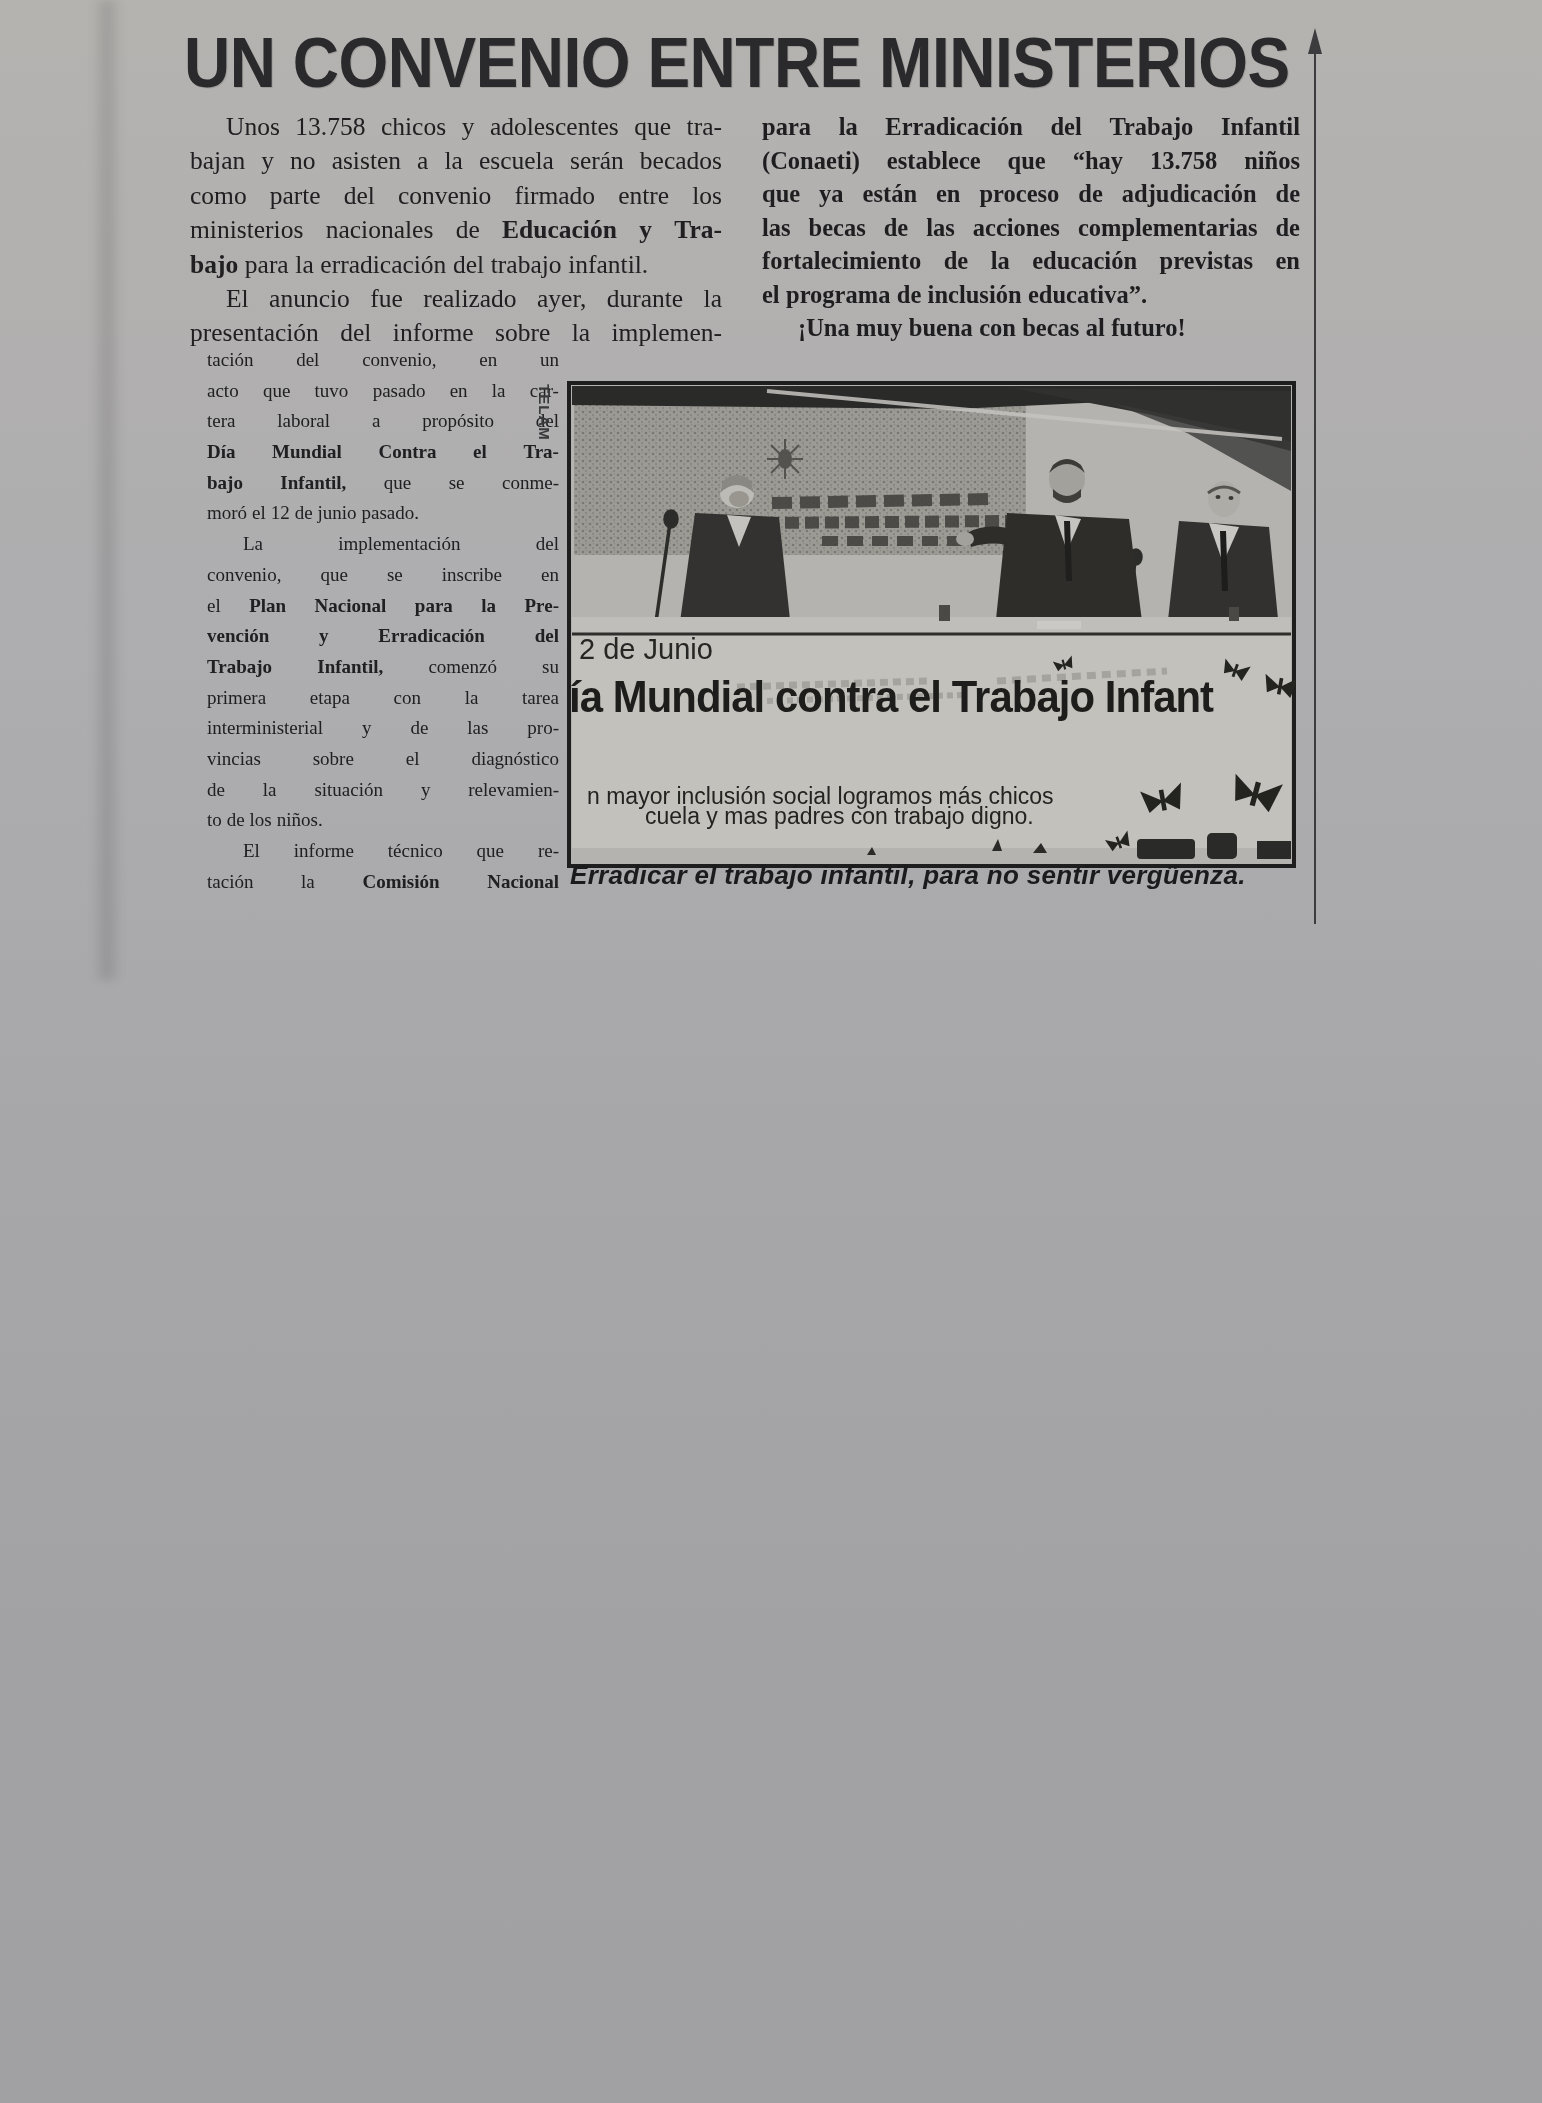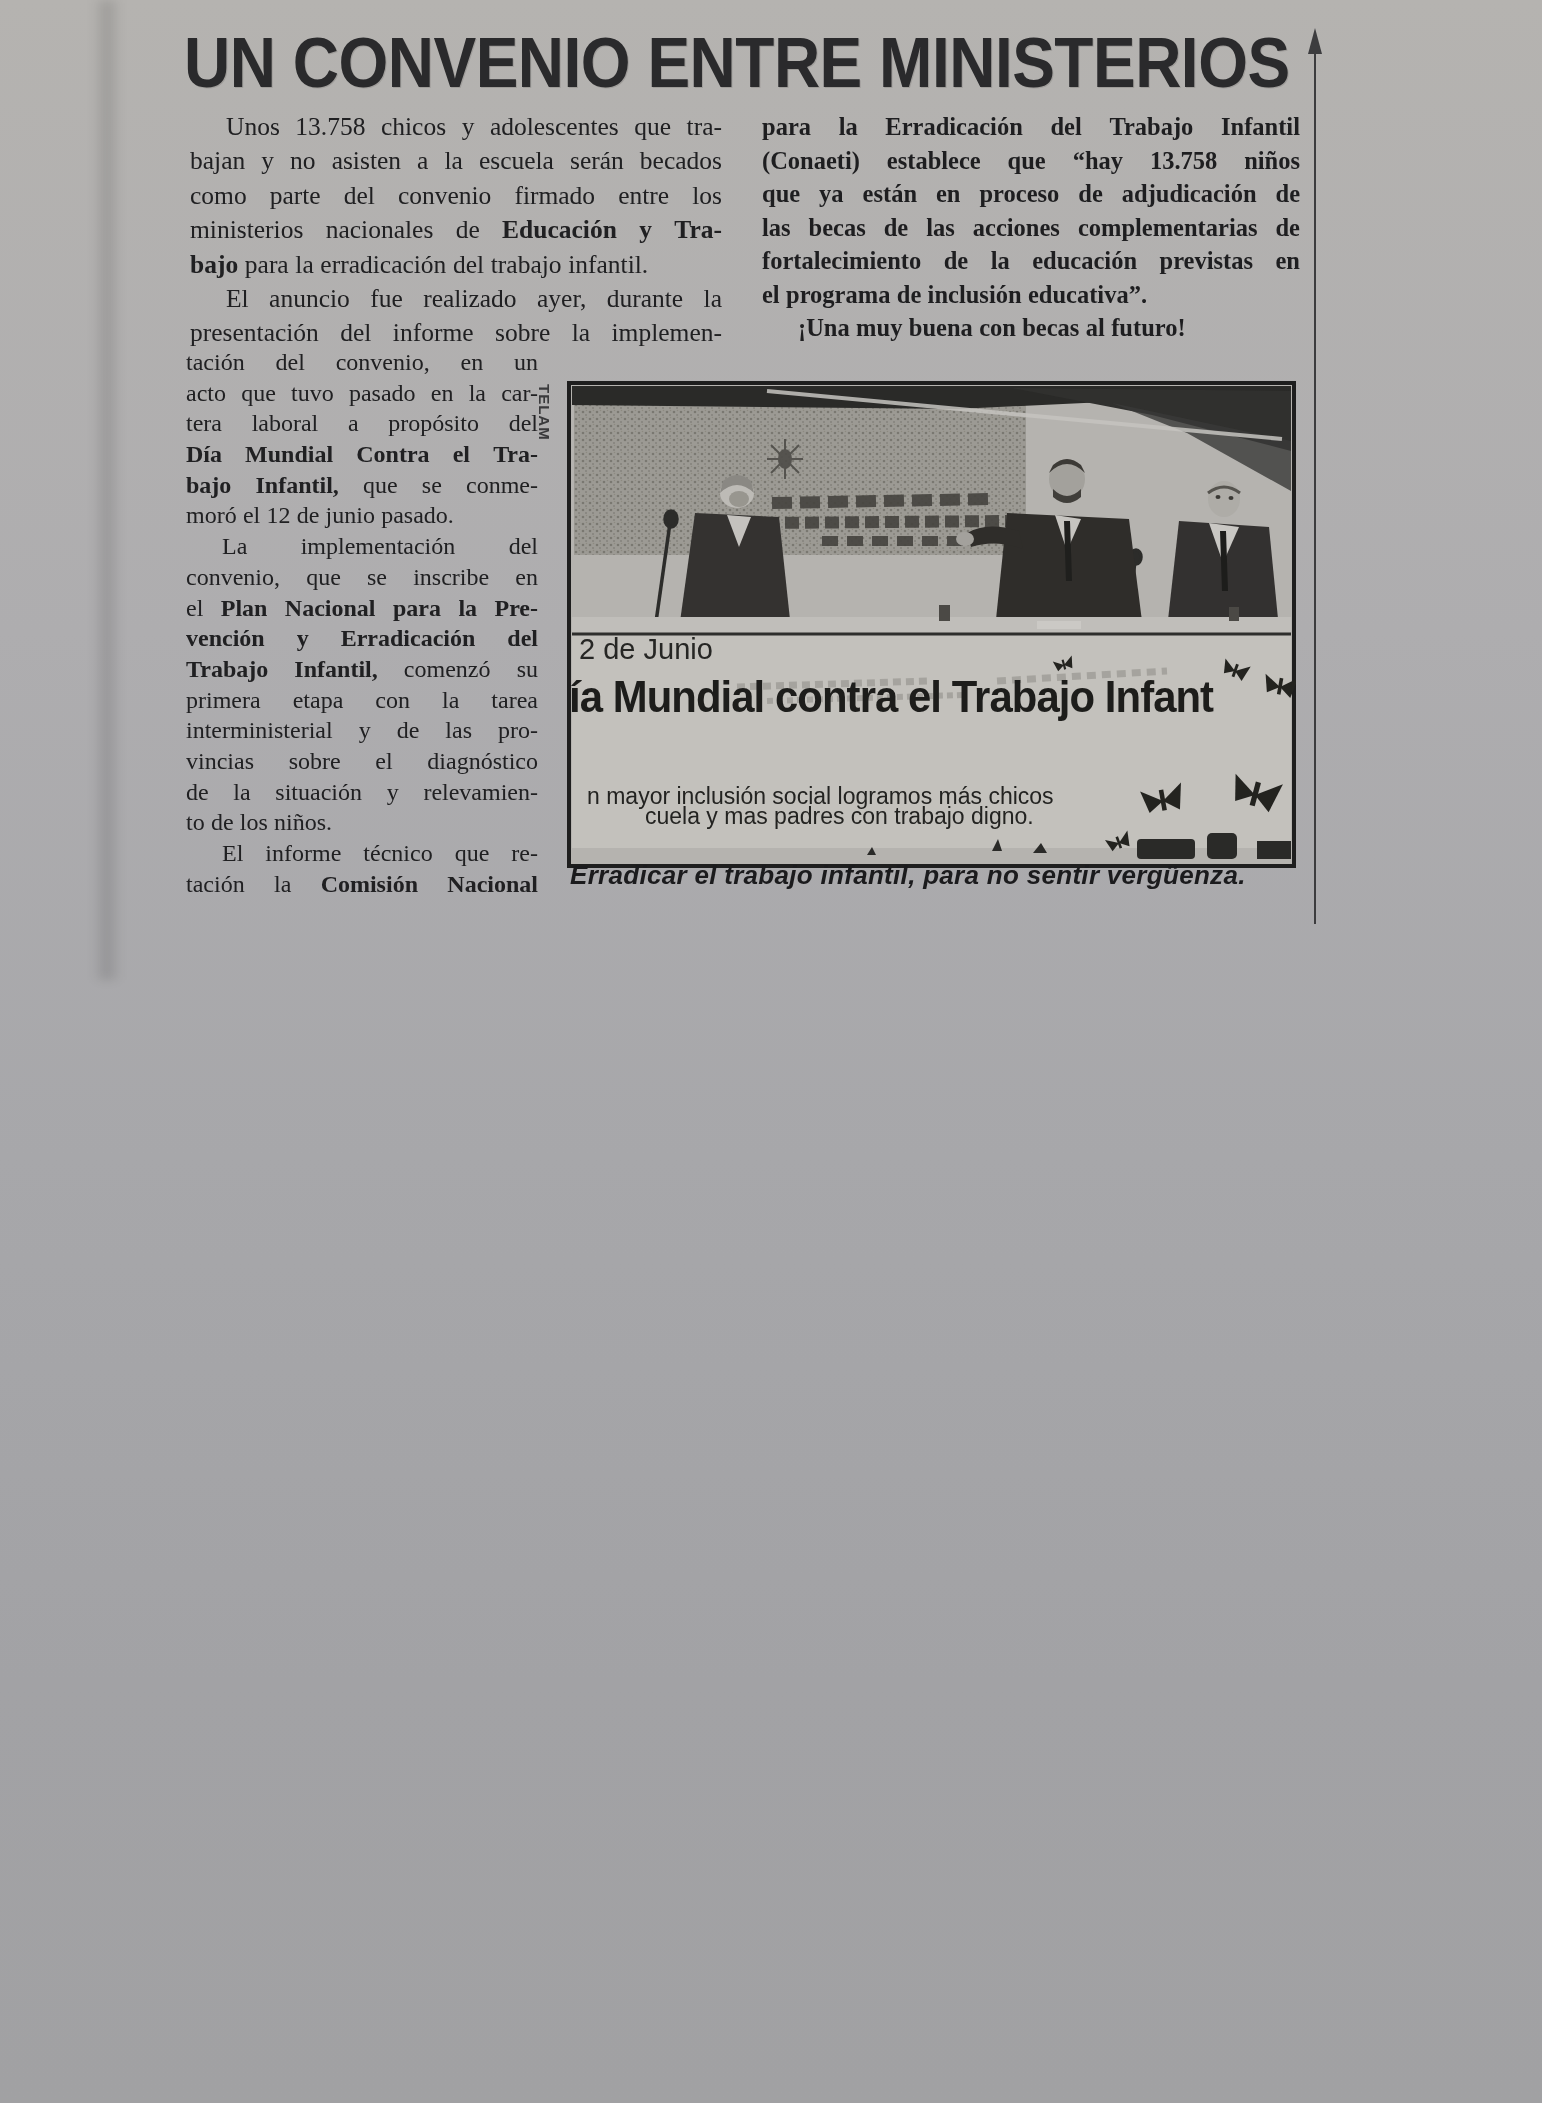--- a/index.html
+++ b/index.html
@@ -29,21 +29,21 @@
   .col .line{
     display:flex;justify-content:space-between;white-space:pre;
     overflow:hidden;align-items:baseline;
   }
   .col .line.end{justify-content:flex-start;gap:0.26em;}
   .col .line.ind{padding-left:36px;}
   .col-wide{left:190px;top:112px;width:532px;font-size:25.5px;}
   .col-wide .line{height:34.4px;}
   .col-right{left:762px;top:113px;width:538px;font-size:24.5px;font-weight:700;color:#1e1e20;}
   .col-right .line{height:33.5px;}
-  .col-narrow{left:186px;top:349px;width:352px;font-size:24px;}
+  .col-narrow{left:207px;top:349px;width:352px;font-size:19px;}
   .col-narrow .line{height:30.7px;}
   .photo-wrap{
     position:absolute;left:567px;top:381px;width:729px;height:487px;overflow:hidden;
   }
   .photo-wrap svg{position:absolute;left:0;top:0;}
   .banner-date{
     position:absolute;left:12px;top:252px;
     font-family:"Liberation Sans","DejaVu Sans",sans-serif;
     font-size:29px;color:#262624;white-space:nowrap;
   }

